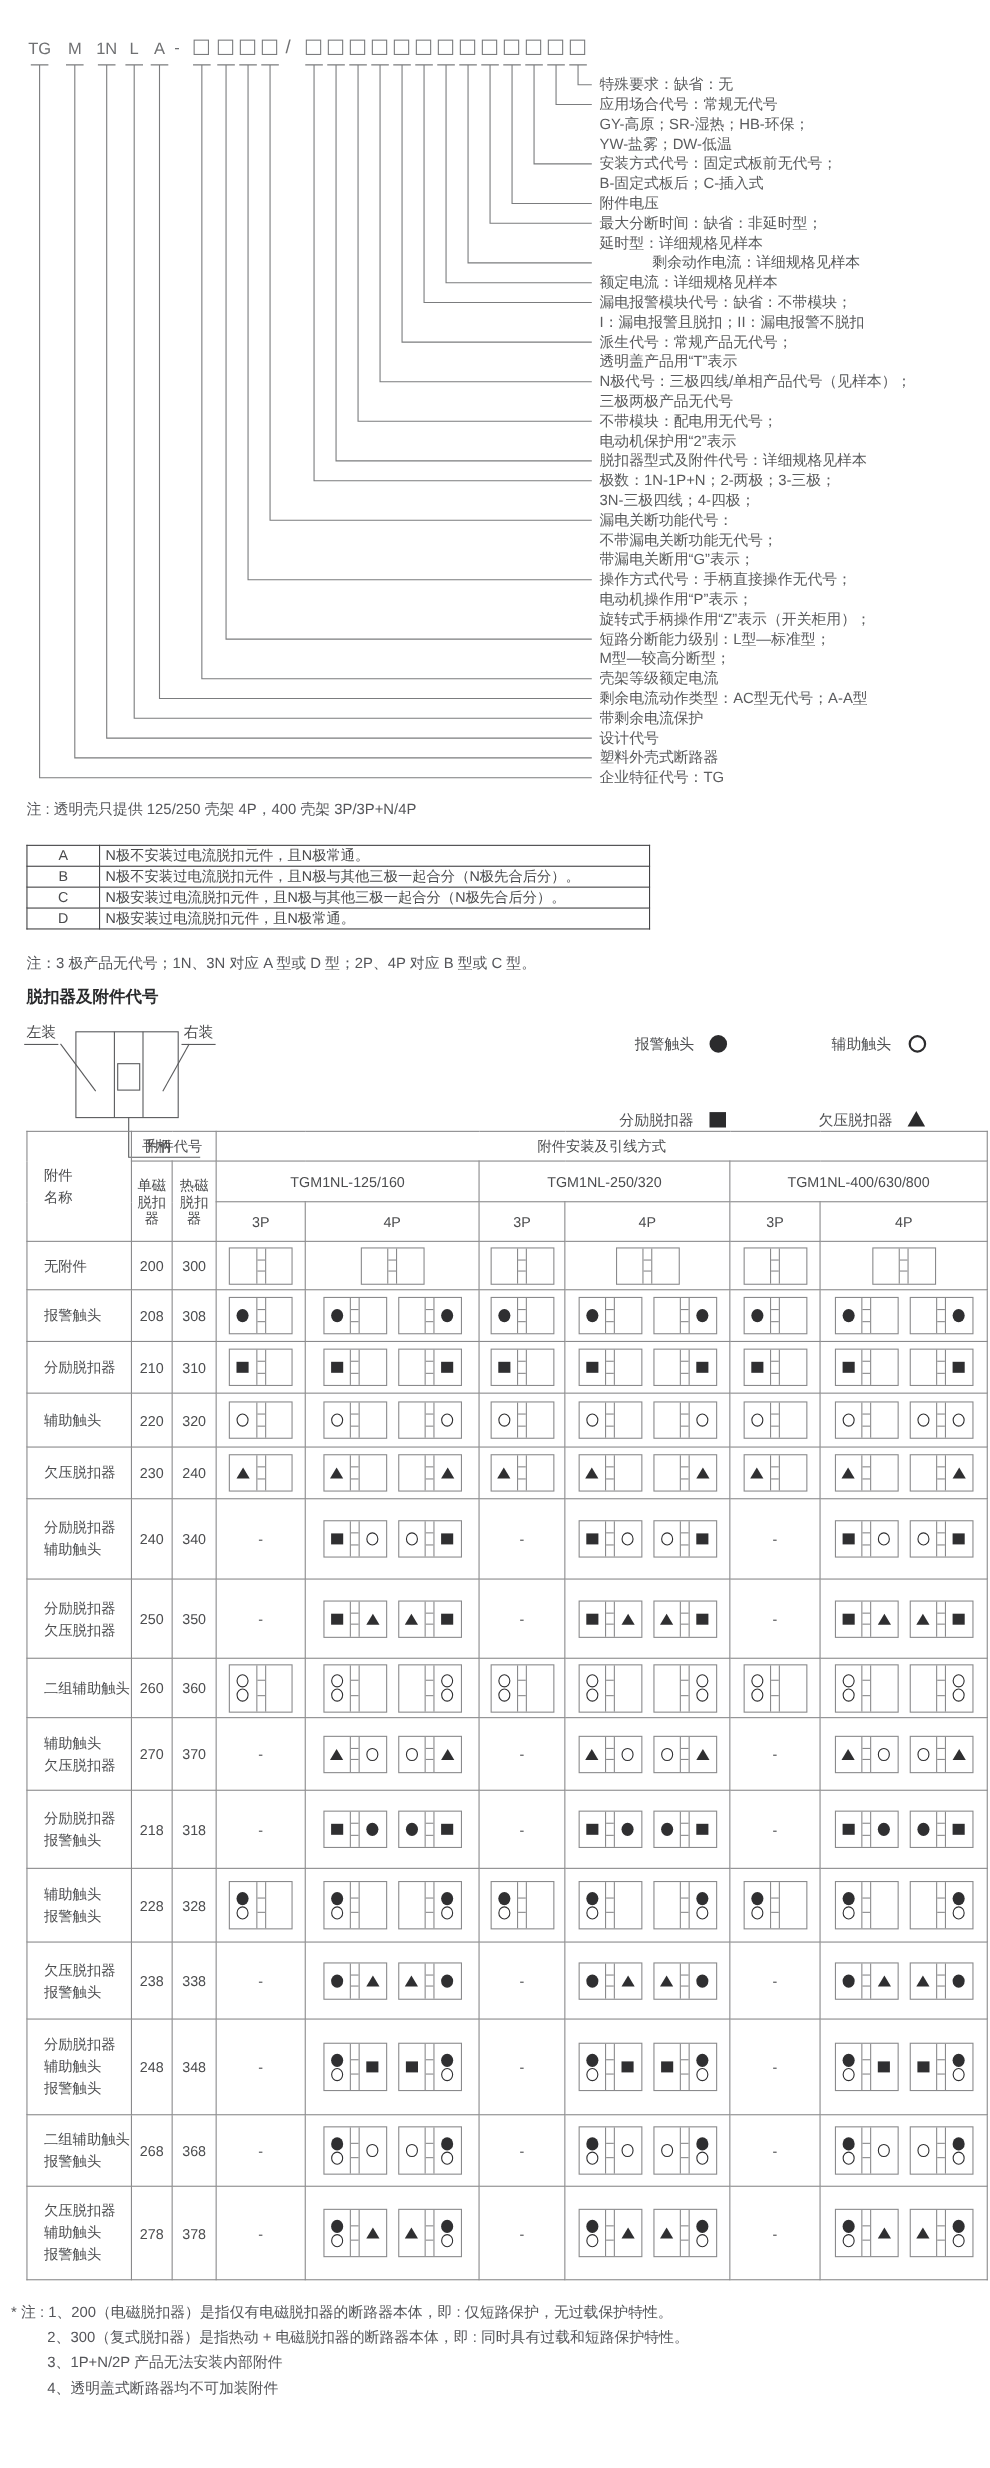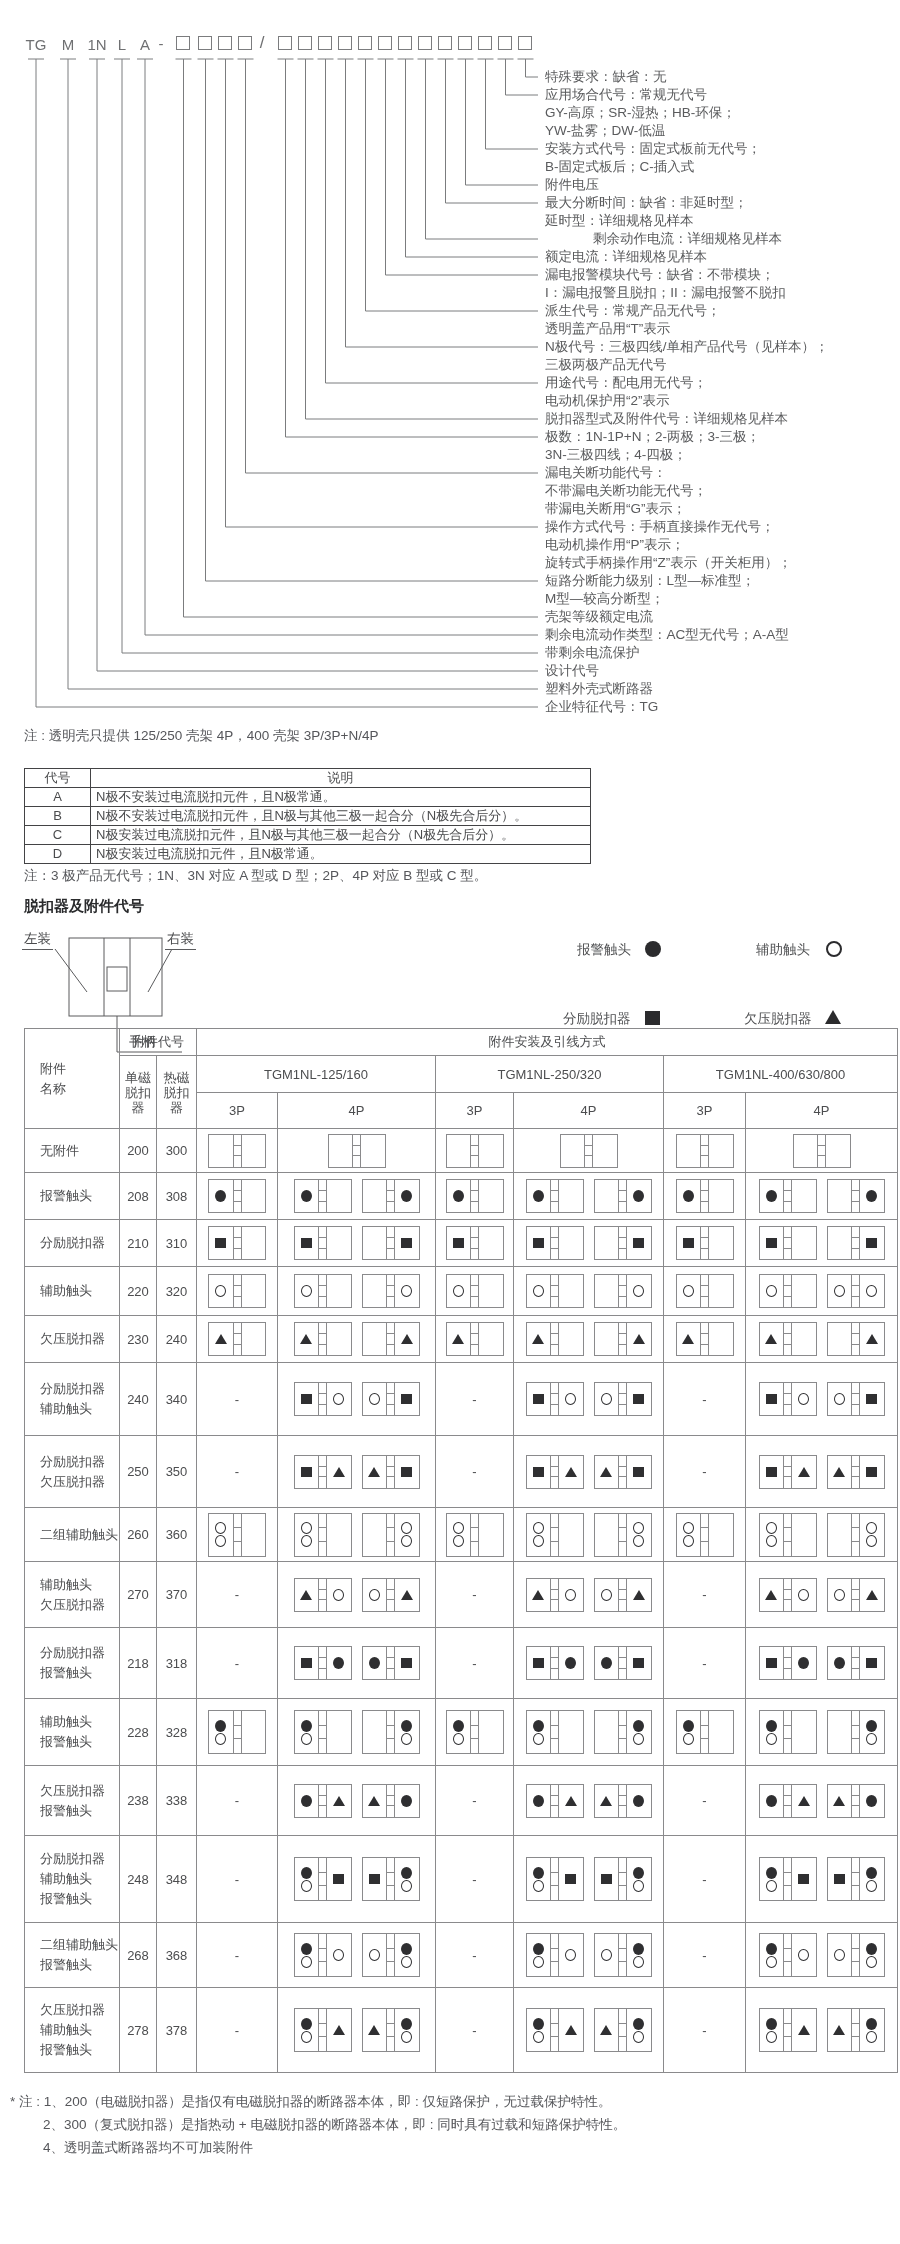--- a/index.html
+++ b/index.html
@@ -139,21 +139,21 @@
       </div>
       <div class="callout" style="top: 302px;">
         <div>派生代号：常规产品无代号；</div>
         <div>透明盖产品用“T”表示</div>
       </div>
       <div class="callout" style="top: 338px;">
         <div>N极代号：三极四线/单相产品代号（见样本）；</div>
         <div>三极两极产品无代号</div>
       </div>
       <div class="callout" style="top: 374px;">
-        <div>用途代号：配电用无代号；</div>
+        <div>不带模块：配电用无代号；</div>
         <div>电动机保护用“2”表示</div>
       </div>
       <div class="callout" style="top: 410px;">
         <div>脱扣器型式及附件代号：详细规格见样本</div>
       </div>
       <div class="callout" style="top: 428px;">
         <div>极数：1N-1P+N；2-两极；3-三极；</div>
         <div>3N-三极四线；4-四极；</div>
       </div>
       <div class="callout" style="top: 464px;">
@@ -191,24 +191,20 @@
     </div>
 
   <div class="note-line" style="left:24px; top:727px;">注 : 透明壳只提供 125/250 壳架 4P，400 壳架 3P/3P+N/4P</div>
 
   <table class="codes" id="code-table" style="left:24px; top:768px; width:567px;">
     <colgroup>
         <col style="width:66px">
         <col>
       </colgroup>
     <tbody>
-        <tr class="hdr">
-          <td>代号</td>
-          <td>说明</td>
-        </tr>
         <tr>
           <td class="c0">A</td>
           <td class="c1">N极不安装过电流脱扣元件，且N极常通。</td>
         </tr>
         <tr>
           <td class="c0">B</td>
           <td class="c1">N极不安装过电流脱扣元件，且N极与其他三极一起合分（N极先合后分）。</td>
         </tr>
         <tr>
           <td class="c0">C</td>
@@ -1566,15 +1562,16 @@
               </div>
             </div>
           </td>
         </tr>
       </tbody>
   </table>
 
   <div class="footnotes" id="footnotes">
       <div class="fl">* 注 : 1、200（电磁脱扣器）是指仅有电磁脱扣器的断路器本体，即 : 仅短路保护，无过载保护特性。</div>
       <div class="fl ind">2、300（复式脱扣器）是指热动 + 电磁脱扣器的断路器本体，即 : 同时具有过载和短路保护特性。</div>
+      <div class="fl ind">3、1P+N/2P 产品无法安装内部附件</div>
       <div class="fl ind">4、透明盖式断路器均不可加装附件</div>
     </div>
 </div>
 
 </body></html>

